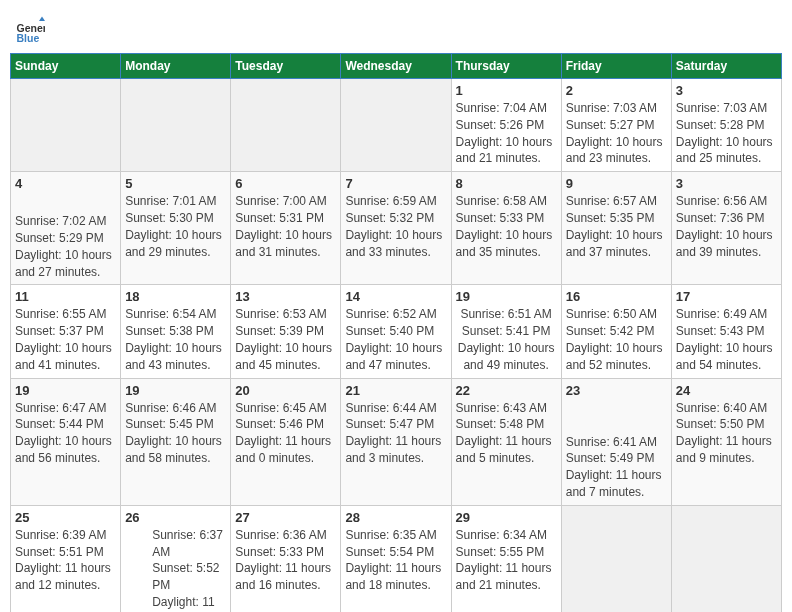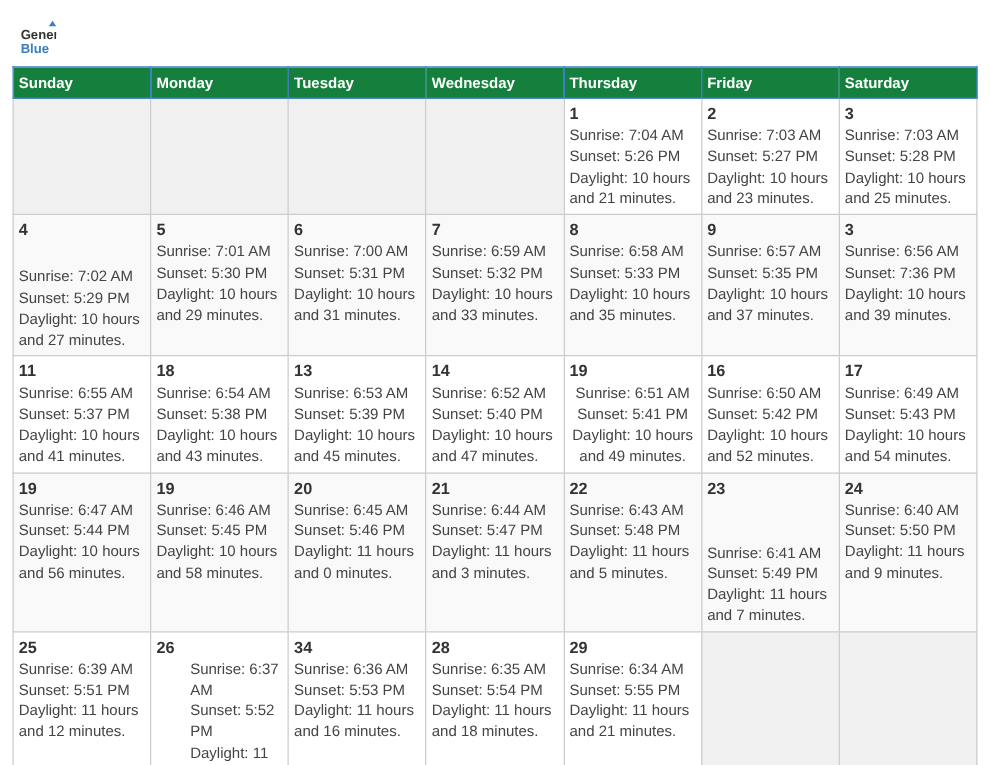--- a/index.html
+++ b/index.html
@@ -303,23 +303,23 @@
 and 12 minutes.</div>
         </td>
         <td>
           <span class="day-number">26</span>
           <div class="day-info" style="white-space: pre-line; margin-left: 27px;">Sunrise: 6:37 AM
 Sunset: 5:52 PM
 Daylight: 11 hours
 and 14 minutes.</div>
         </td>
         <td>
-          <span class="day-number">34</span>
+          <span class="day-number">27</span>
           <div class="day-info" style="white-space: pre-line;">Sunrise: 6:36 AM
-Sunset: 5:53 PM
+Sunset: 5:33 PM
 Daylight: 11 hours
 and 16 minutes.</div>
         </td>
         <td>
           <span class="day-number">28</span>
           <div class="day-info" style="white-space: pre-line;">Sunrise: 6:35 AM
 Sunset: 5:54 PM
 Daylight: 11 hours
 and 18 minutes.</div>
         </td>

